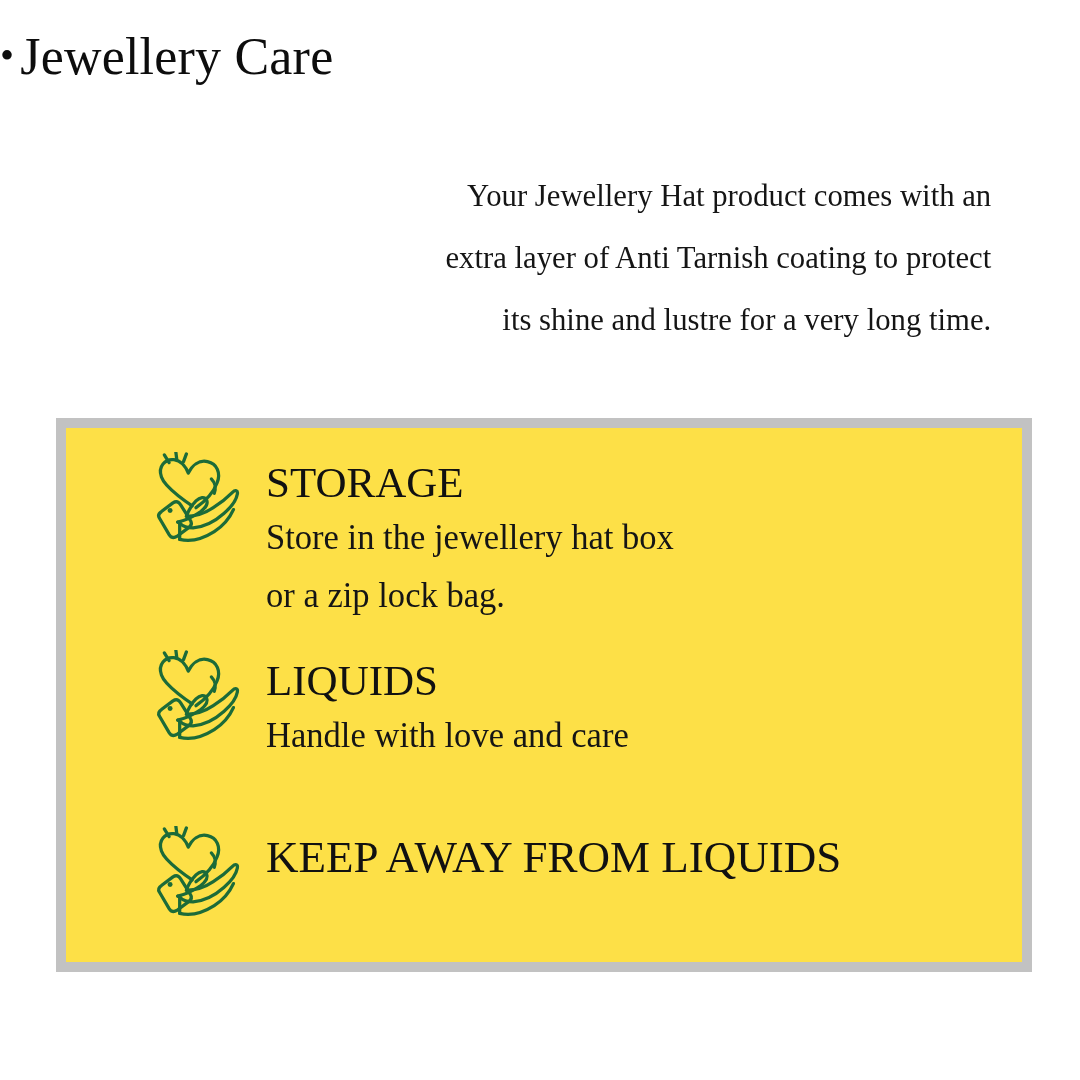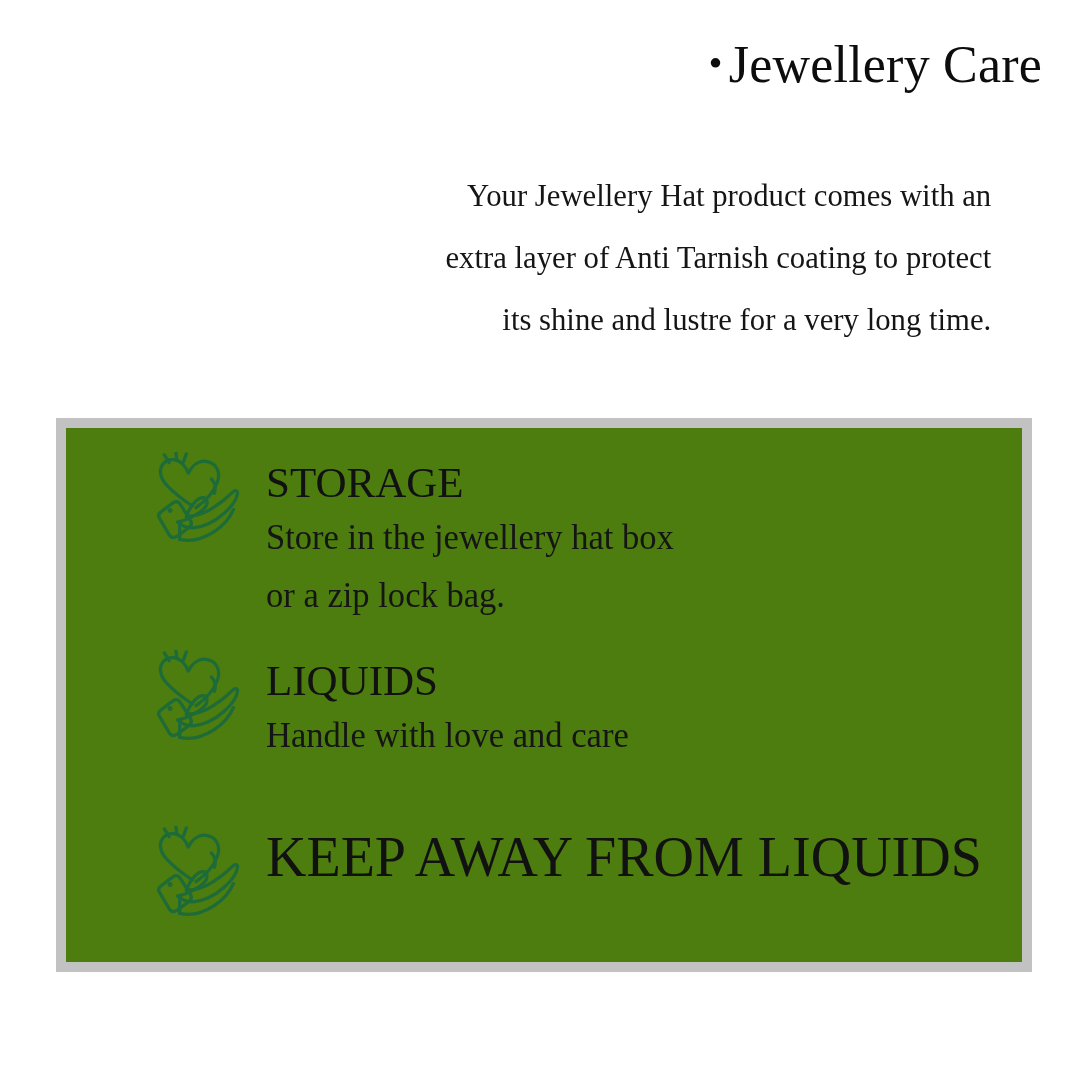--- a/index.html
+++ b/index.html
@@ -12,24 +12,24 @@
     background: #ffffff;
     font-family: "Liberation Serif", "DejaVu Serif", serif;
     color: #141414;
     overflow: hidden;
     position: relative;
   }
 
   
   .title-row {
     position: absolute;
-    top: 36px;
+    top: 28px;
     left: 0;
     right: 38px;
-    text-align: right;
+    text-align: left;
   }
   .page-title {
     display: inline-block;
     font-family: "Liberation Serif", "DejaVu Serif", serif;
     font-size: 52px;
     line-height: 1.1;
     font-weight: 400;
     color: #0d0d0d;
     letter-spacing: 0.2px;
     white-space: nowrap;
@@ -59,21 +59,21 @@
   }
 
   
   .care-panel {
     position: absolute;
     left: 56px;
     top: 418px;
     width: 976px;
     height: 554px;
     box-sizing: border-box;
-    background: #4d7c0f;
+    background: #fde047;
     border: 10px solid #c2c2c2;
   }
 
   .care-list {
     position: absolute;
     left: 0; top: 0;
     width: 100%;
     height: 100%;
   }
 
@@ -98,21 +98,21 @@
 
   .care-heading {
     font-family: "Liberation Serif", "DejaVu Serif", serif;
     font-size: 43px;
     line-height: 50px;
     color: #111111;
     white-space: nowrap;
     margin: 0;
   }
   .r2 .care-heading {
-    font-size: 56px;
+    font-size: 45px;
     transform: scaleX(0.95);
     transform-origin: left center;
   }
   .care-lines {
     margin-top: 4px;
   }
   .care-line {
     display: block;
     font-family: "Liberation Serif", "DejaVu Serif", serif;
     font-size: 36px;

